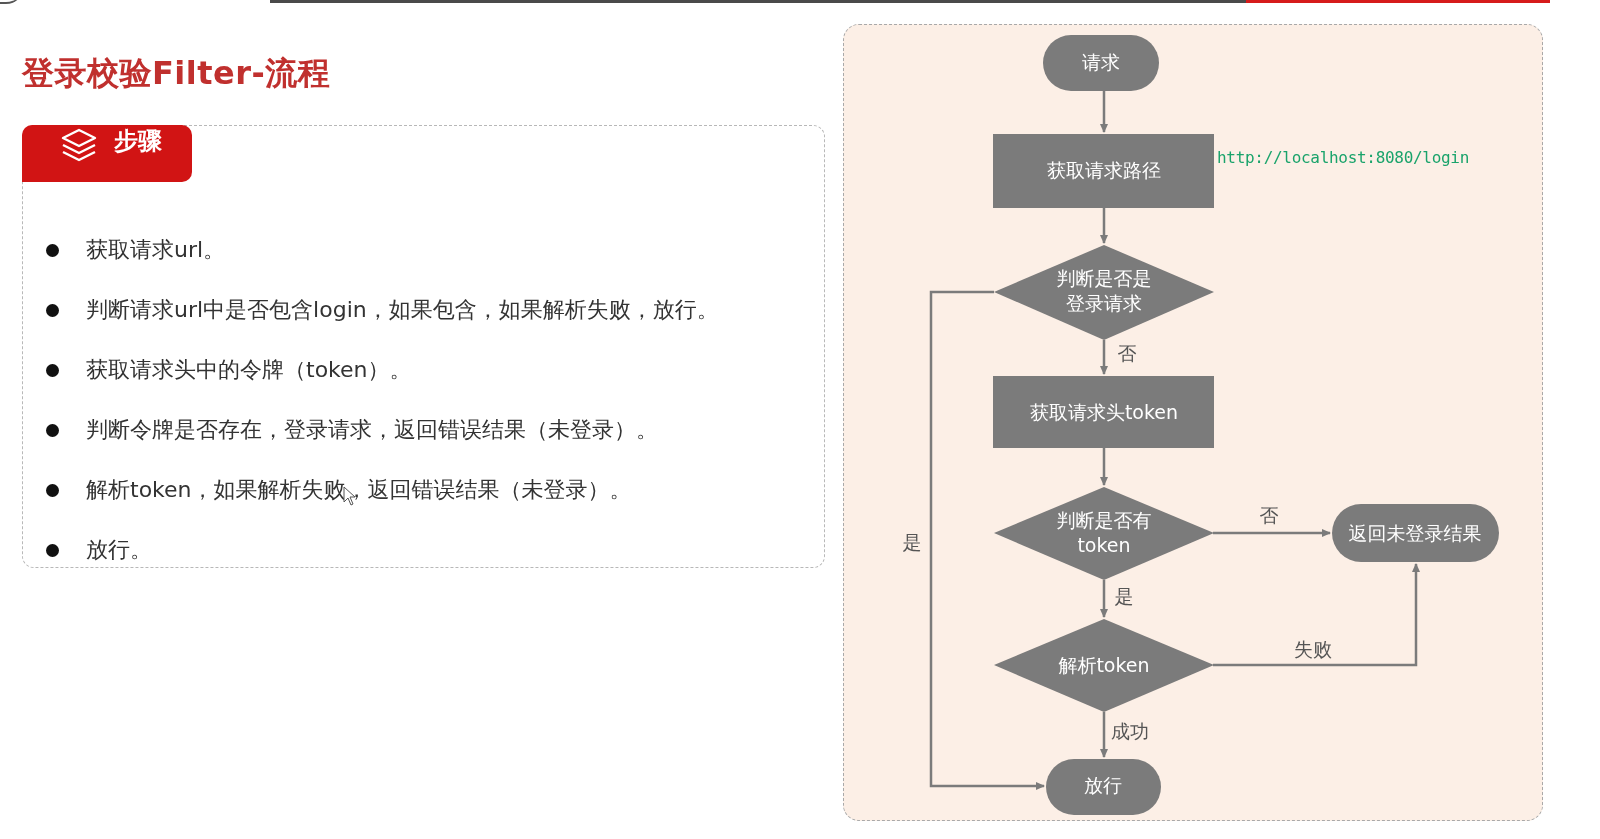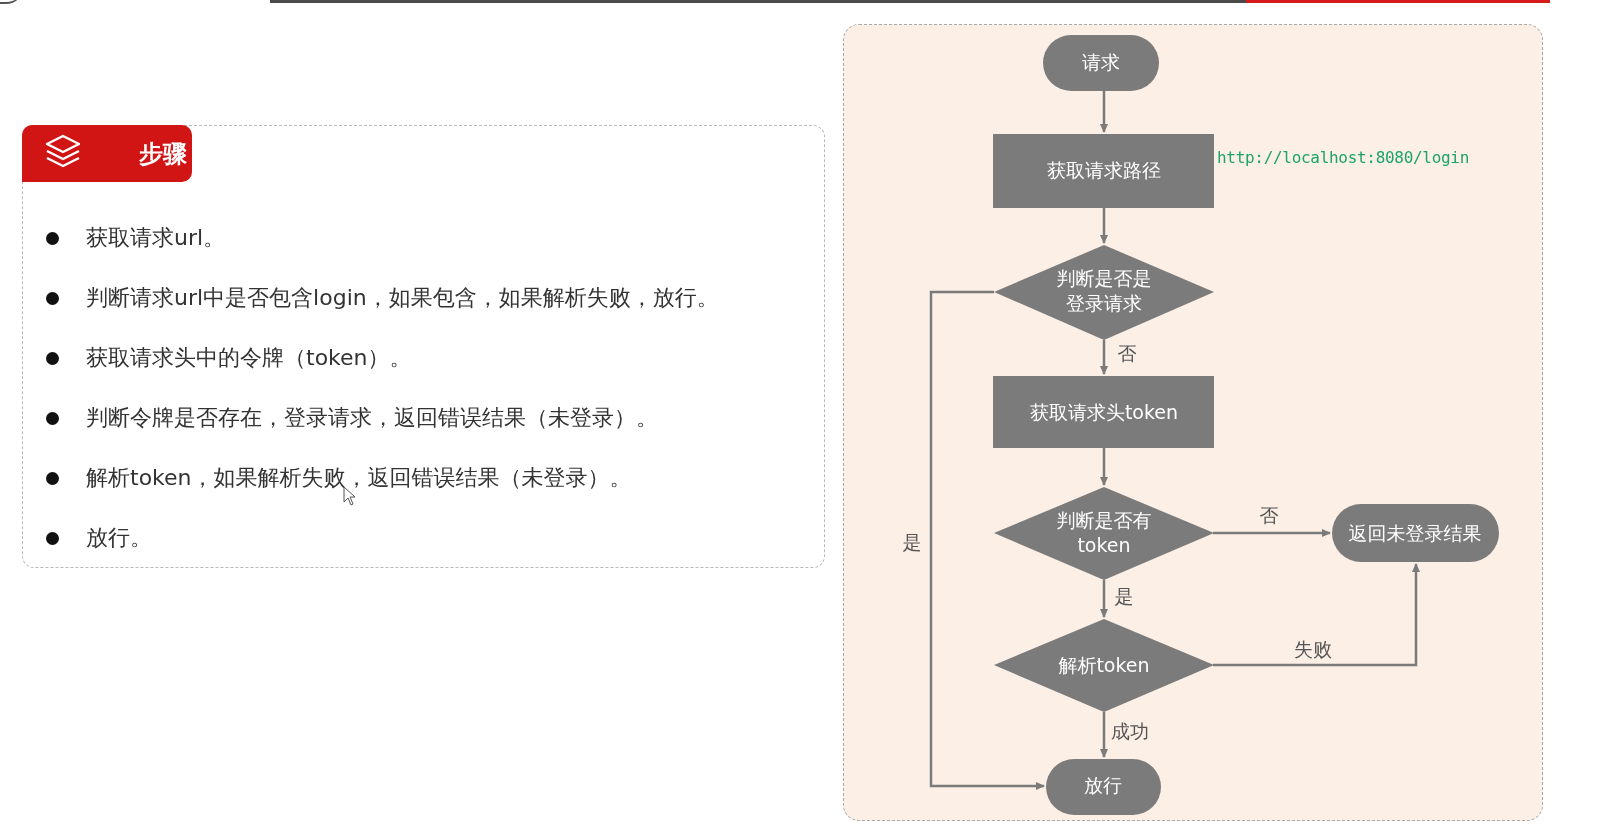--- a/index.html
+++ b/index.html
@@ -32,28 +32,28 @@
     }
 
     
     .steps-panel {
       position: absolute; left: 22px; top: 125px; width: 803px; height: 443px;
       border: 1px dashed #b8b8b8; border-radius: 12px;
     }
     .steps-tab {
       position: absolute; left: 22px; top: 125px; width: 170px; height: 57px;
       background: #d11414; border-radius: 10px 10px 10px 0;
-      display: flex; align-items: center; padding-left: 20px; gap: 41px;
+      display: flex; padding-left: 36px;
     }
     .steps-tab svg { width: 42px; height: 42px; }
     .steps-tab-label {
       color: #fff; font-weight: bold; font-size: 24px; margin-left: 14px;
     }
     .steps-list {
-      position: absolute; left: 46px; top: 208px; list-style: none;
+      position: absolute; left: 46px; top: 220px; list-style: none;
     }
     .steps-list li {
       display: flex; align-items: center; height: 60px;
       font-size: 22px; color: #333;
     }
     .steps-list .dot {
       width: 13px; height: 13px; border-radius: 50%; background: #111;
       margin-right: 27px; flex-shrink: 0;
     }
 
@@ -75,20 +75,21 @@
   </style>
 </head>
 <body>
 
 <div class="stage">
 
   <div class="corner-curve"></div>
   <div class="topbar-dark"></div>
   <div class="topbar-red"></div>
 
+  <h1 class="page-title">登录校验Filter-流程</h1>
 
   <div class="steps-panel"></div>
   <div class="steps-tab">
     <span>
       <svg viewBox="0 0 42 42" fill="none" stroke="#ffffff" stroke-width="2.4" stroke-linejoin="round">
         <path d="M21 5 L37 13 L21 21 L5 13 Z"></path>
         <path d="M5 20 L21 28 L37 20"></path>
         <path d="M5 27 L21 35 L37 27"></path>
       </svg>
     </span>

